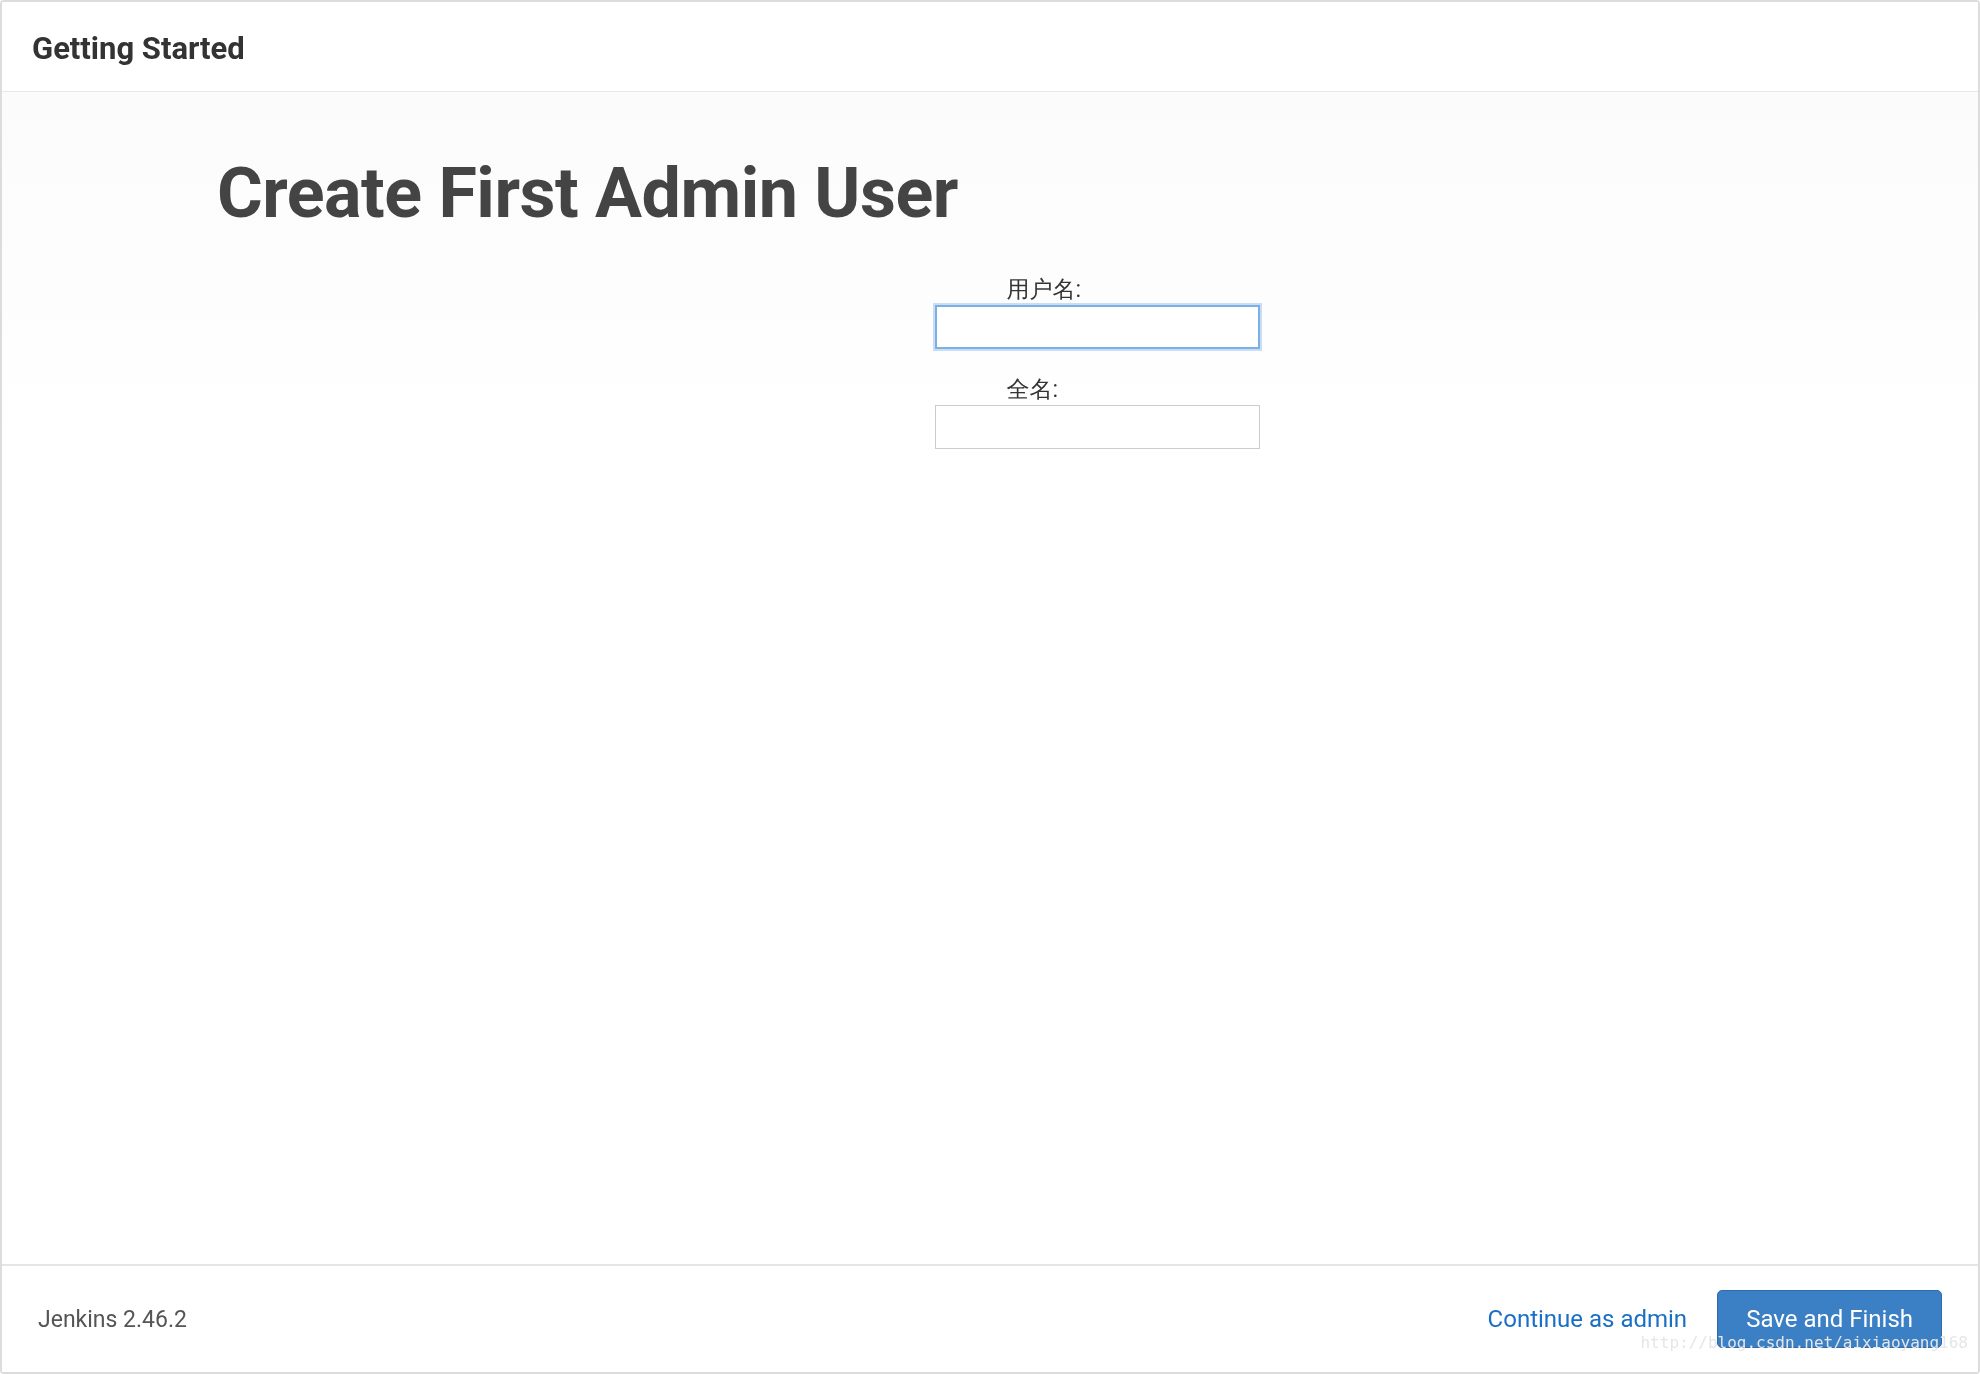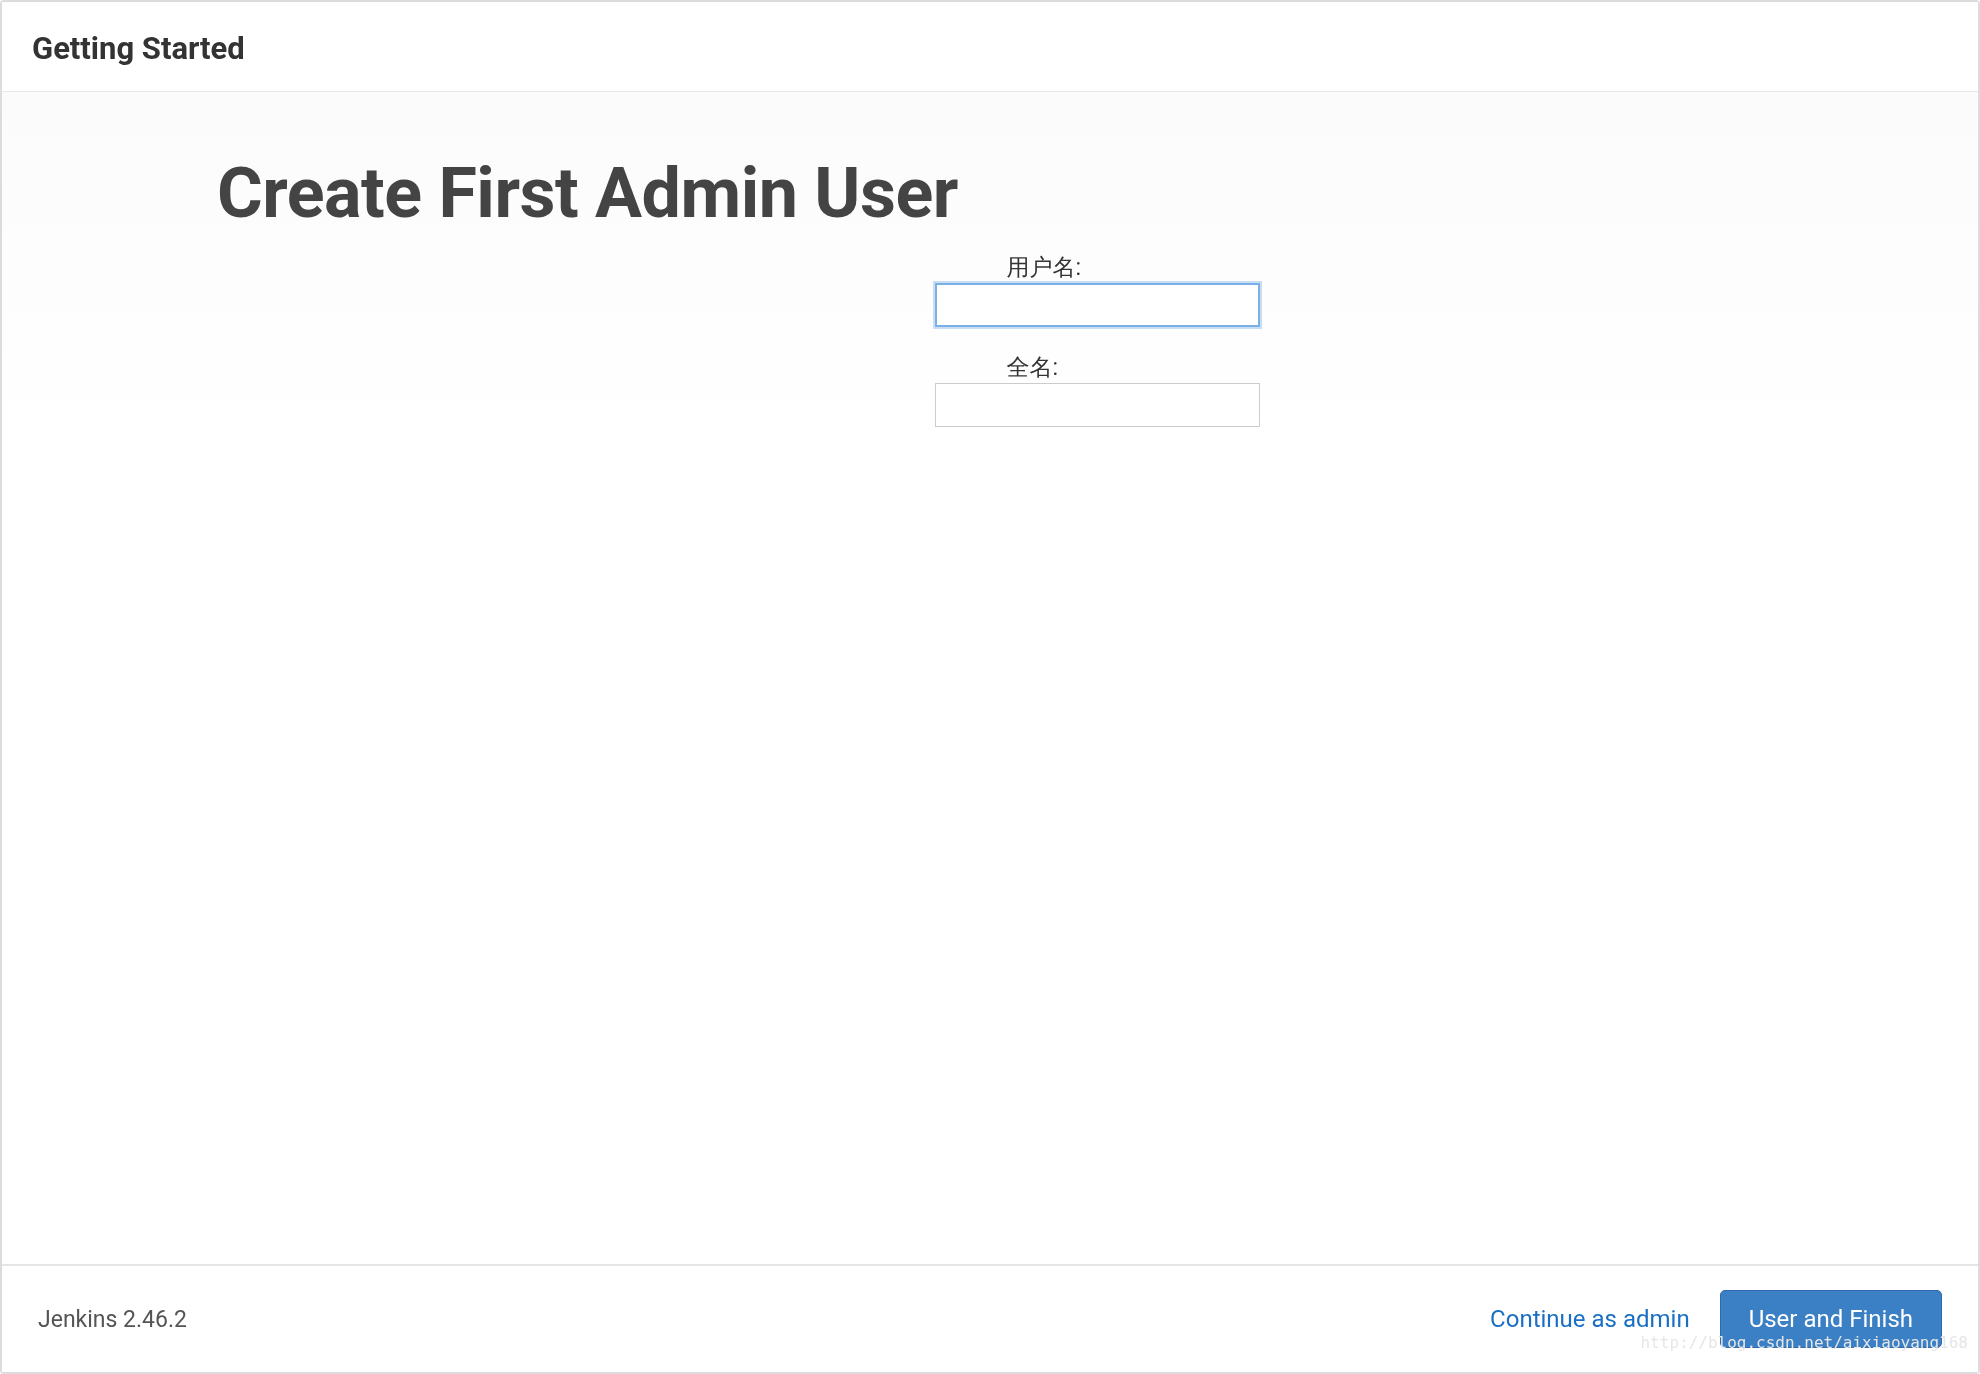--- a/index.html
+++ b/index.html
@@ -36,21 +36,21 @@
     .main {
       flex: 1;
       padding: 60px 0 0 215px;
       background: linear-gradient(180deg, #fbfbfb 0%, #ffffff 30%);
       overflow: auto;
     }
     .page-title {
       font-size: 70px;
       font-weight: 700;
       color: #444444;
-      margin-bottom: 18px;
+      margin-bottom: 40px;
       letter-spacing: -0.5px;
     }
     .form-row {
       display: flex;
       align-items: center;
       margin-bottom: 25px;
       flex-direction: column;
     }
     .form-label {
       width: 182px;
@@ -140,18 +140,18 @@
       <label class="form-label">全名:</label>
       <input type="text" class="form-input" value="" style="">
     </div>
 
   </div>
 
   <div class="footer">
     <div class="footer-left">Jenkins 2.46.2</div>
     <div class="footer-right">
       <button class="link-button">Continue as admin</button>
-      <button class="primary-button">User and Finish</button>
+      <button class="primary-button">Save and Finish</button>
     </div>
   </div>
 
   <div class="watermark">http://blog.csdn.net/aixiaoyang168</div>
 </div>
 
 </body></html>

